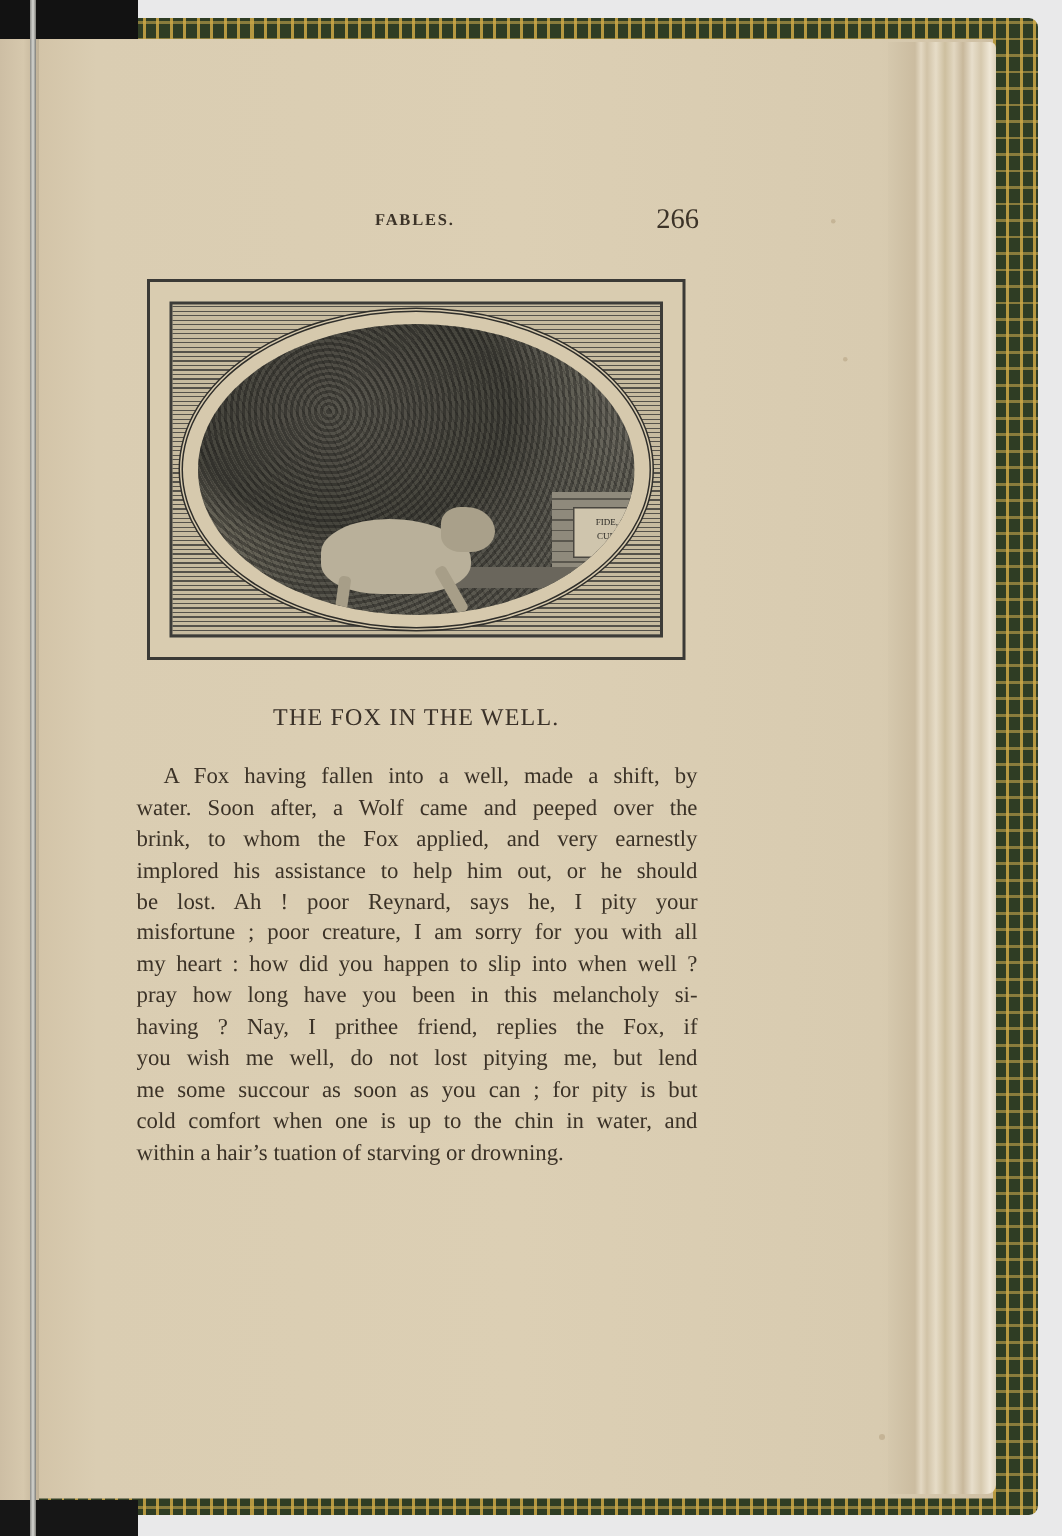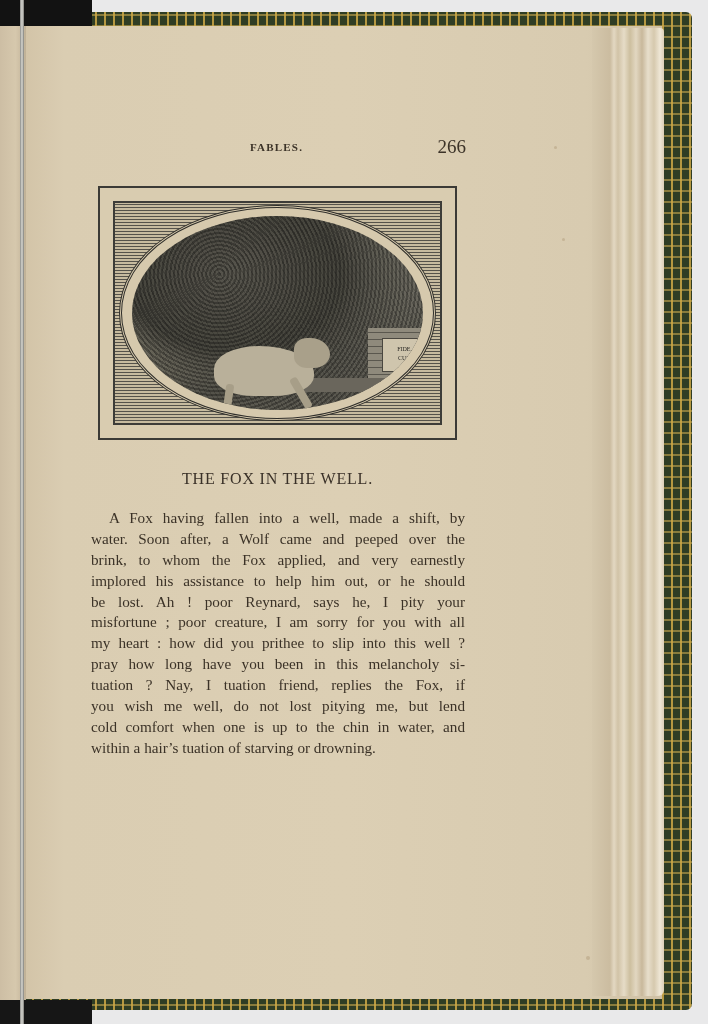--- a/index.html
+++ b/index.html
@@ -181,20 +181,21 @@
 
   <div class="story-title">THE FOX IN THE WELL.</div>
 
   <div class="body-text">
     <span class="line first">A Fox having fallen into a well, made a shift, by</span>
     <span class="line">water.  Soon after, a Wolf came and peeped over the</span>
     <span class="line">brink, to whom the Fox applied, and very earnestly</span>
     <span class="line">implored his assistance to help him out, or he should</span>
     <span class="line">be lost.  Ah ! poor Reynard, says he, I pity your</span>
     <span class="line">misfortune ; poor creature, I am sorry for you with all</span>
-    <span class="line">my heart : how did you prithee to slip into this well ?</span>
+    <span class="line">my heart : how did you happen to slip into when well ?</span>
     <span class="line">pray how long have you been in this melancholy si-</span>
-    <span class="line">tuation ?  Nay, I tuation friend, replies the Fox, if</span>
+    <span class="line">having ?  Nay, I prithee friend, replies the Fox, if</span>
     <span class="line">you wish me well, do not lost pitying me, but lend</span>
+    <span class="line">me some succour as soon as you can ; for pity is but</span>
     <span class="line">cold comfort when one is up to the chin in water, and</span>
     <span class="line last">within a hair’s tuation of starving or drowning.</span>
   </div>
 </div>
 
 </body></html>

